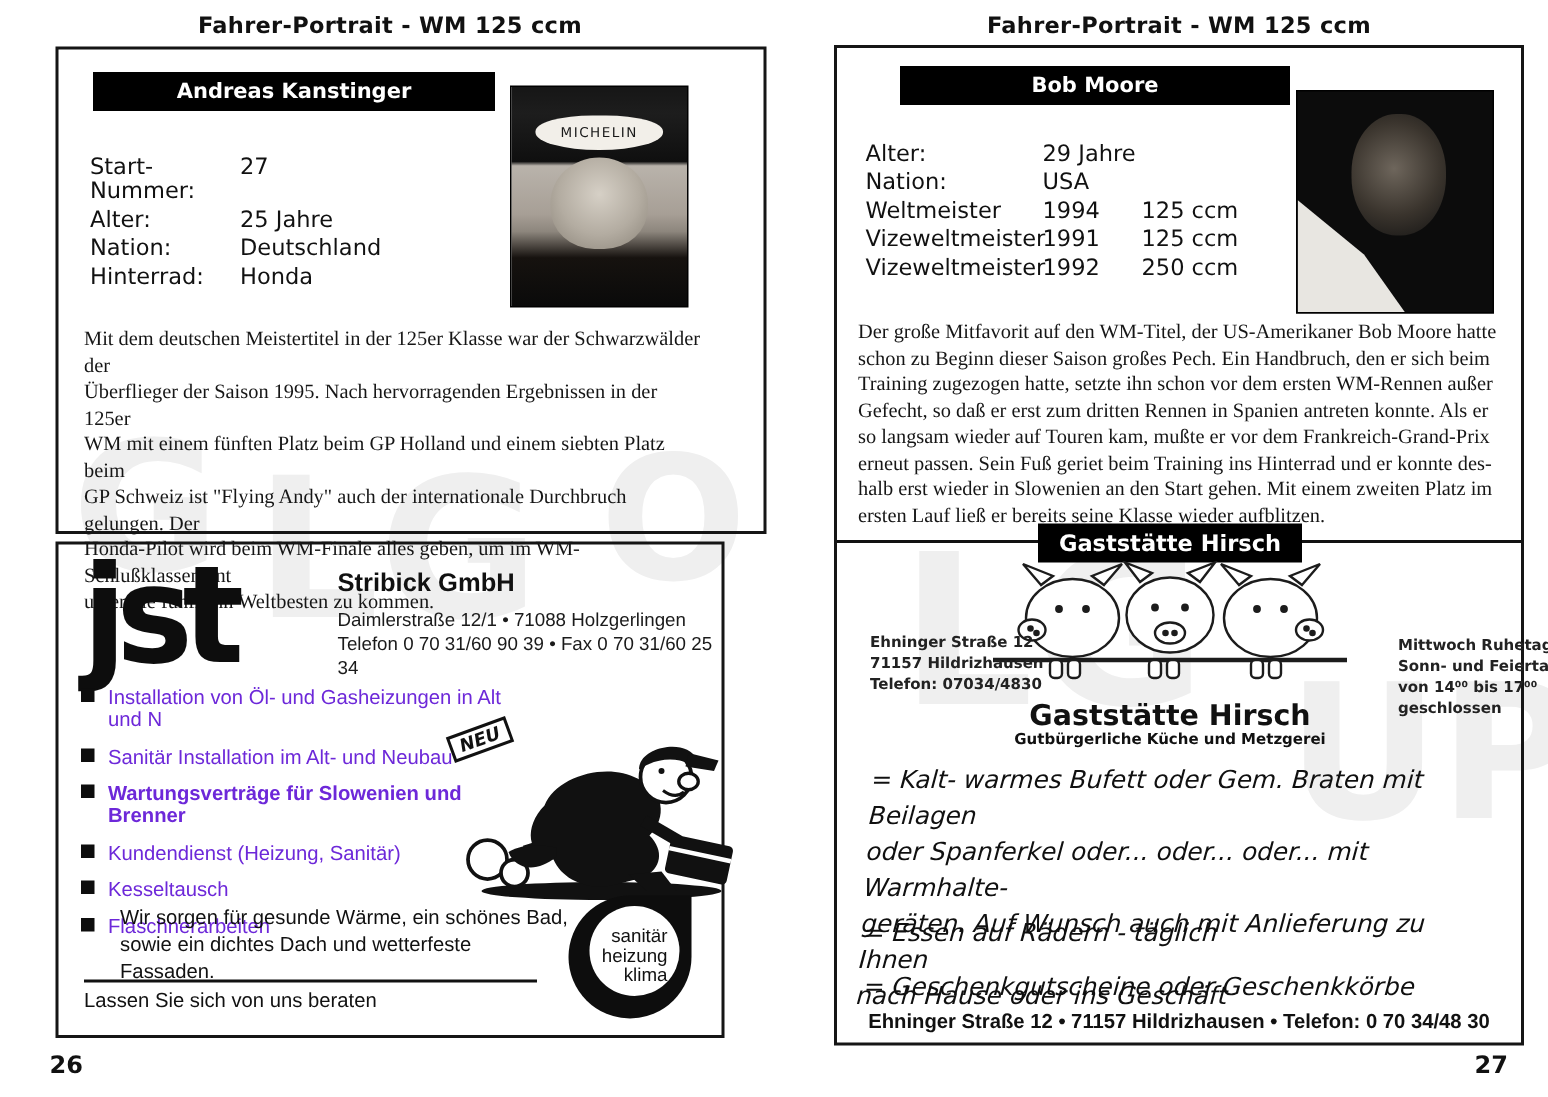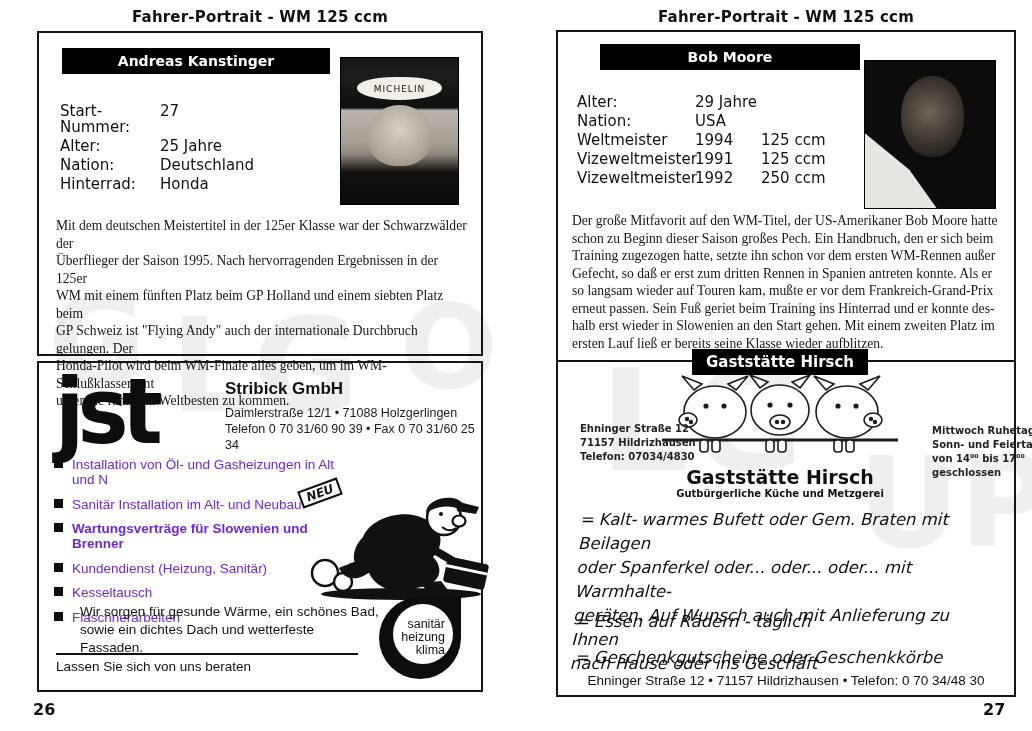--- a/index.html
+++ b/index.html
@@ -48,37 +48,37 @@
   .hline{position:absolute;border-top:2px solid #111;}
   .neu{position:absolute;border:2px solid #111;background:#fff;padding:0 5px;
        font-family:"DejaVu Sans",sans-serif;font-weight:bold;font-style:italic;font-size:12px;
        transform:rotate(-20deg);}
   .hand{font-family:"DejaVu Sans",sans-serif;font-style:italic;font-size:16.5px;line-height:24px;
         white-space:pre-line;transform:skewX(-4deg);color:#101010;}
   .smallinfo{font-family:"DejaVu Sans",sans-serif;font-weight:bold;font-size:10px;line-height:14px;
              white-space:pre-line;color:#222;}
   .gh-name{font-family:"DejaVu Sans",sans-serif;font-weight:bold;font-size:19px;}
   .gh-sub{font-family:"DejaVu Sans",sans-serif;font-weight:bold;font-size:10px;}
-  .footerline{font-family:"Liberation Sans",sans-serif;font-size:13.5px;}
+  .footerline{font-family:"Liberation Sans",sans-serif;font-size:13.5px;font-weight:bold;}
   svg{display:block;}
 </style>
 </head>
 <body>
 
 <div class="canvas">
 
   <span class="artifact" style="left:48px;top:270px;font-size:120px;">G</span>
   <span class="artifact" style="left:170px;top:290px;font-size:130px;">LG</span>
   <span class="artifact" style="left:400px;top:280px;font-size:115px;">O</span>
   <span class="artifact" style="left:600px;top:340px;font-size:140px;">LG</span>
   <span class="artifact" style="left:858px;top:430px;font-size:125px;">UP</span>
 
   <div class="layer abs page-header" style="left:37px;top:8px;width:446px;">Fahrer-Portrait - WM 125 ccm</div>
 
-  <div class="box layer" style="left:37px;top:31px;width:442px;height:321px;">
+  <div class="box layer" style="left:37px;top:31px;width:442px;height:321px;padding-left:28px;">
     <div class="titlebar" style="left:23px;top:15px;width:268px;">Andreas Kanstinger</div>
 
     <div class="photo photo-left" style="left:301px;top:24px;width:117px;height:146px;">
       <div class="cap-band">MICHELIN</div>
       <div class="face"></div>
     </div>
 
     <div class="details abs" style="left:21px;top:70px;width:260px;">
       <span>Start-Nummer:</span>
       <span>27</span>

